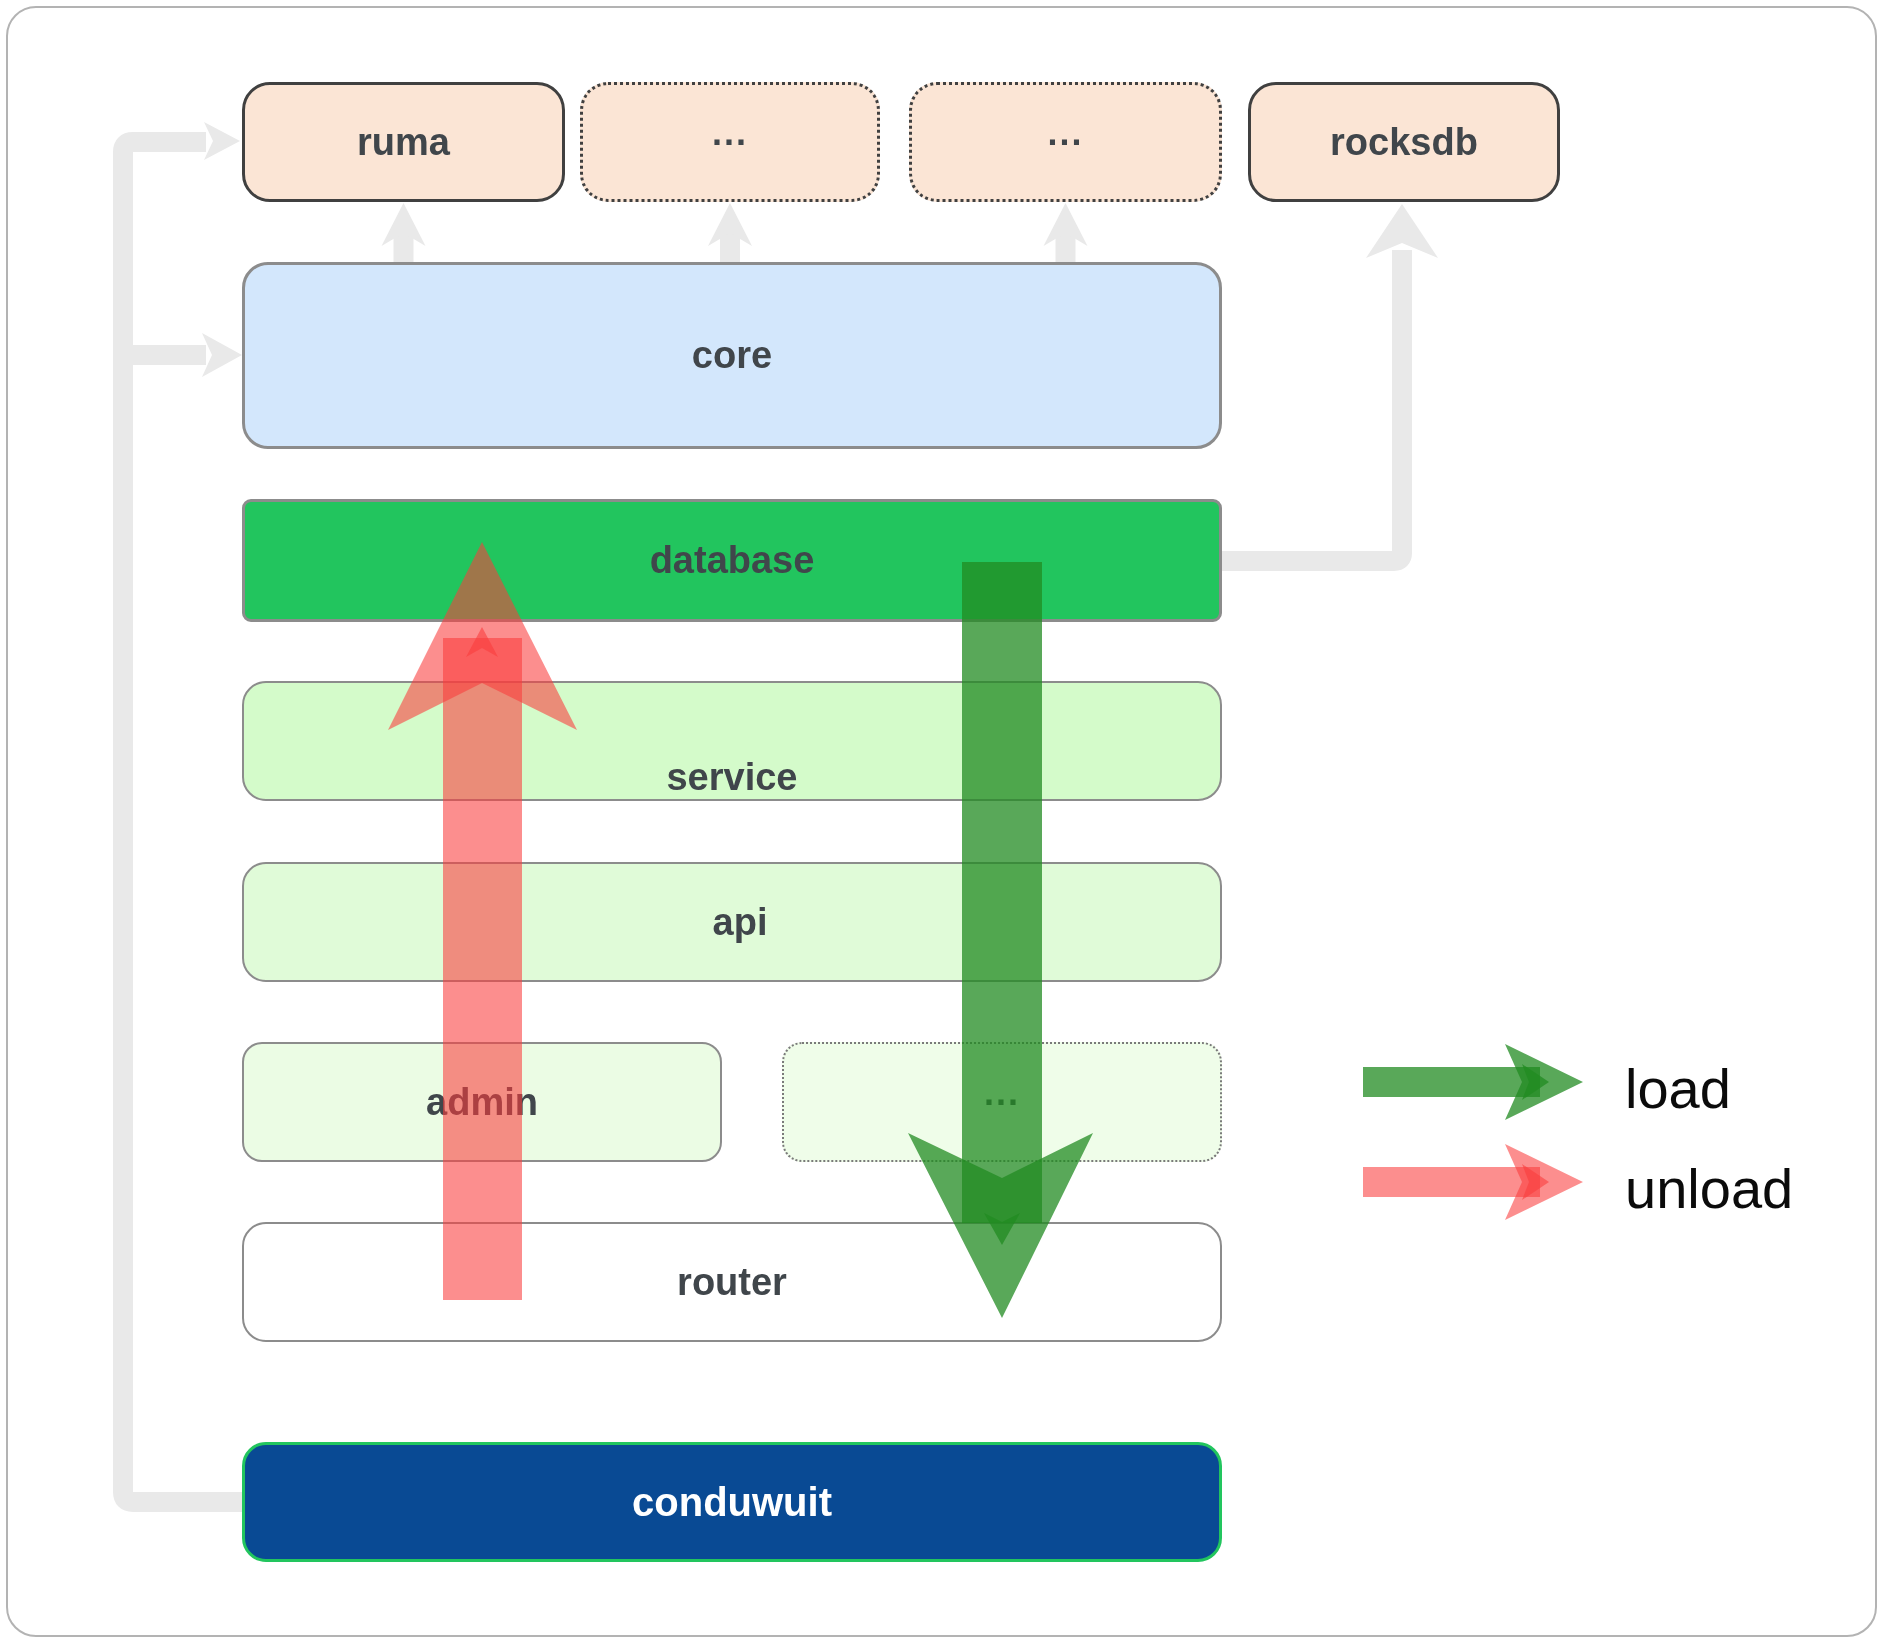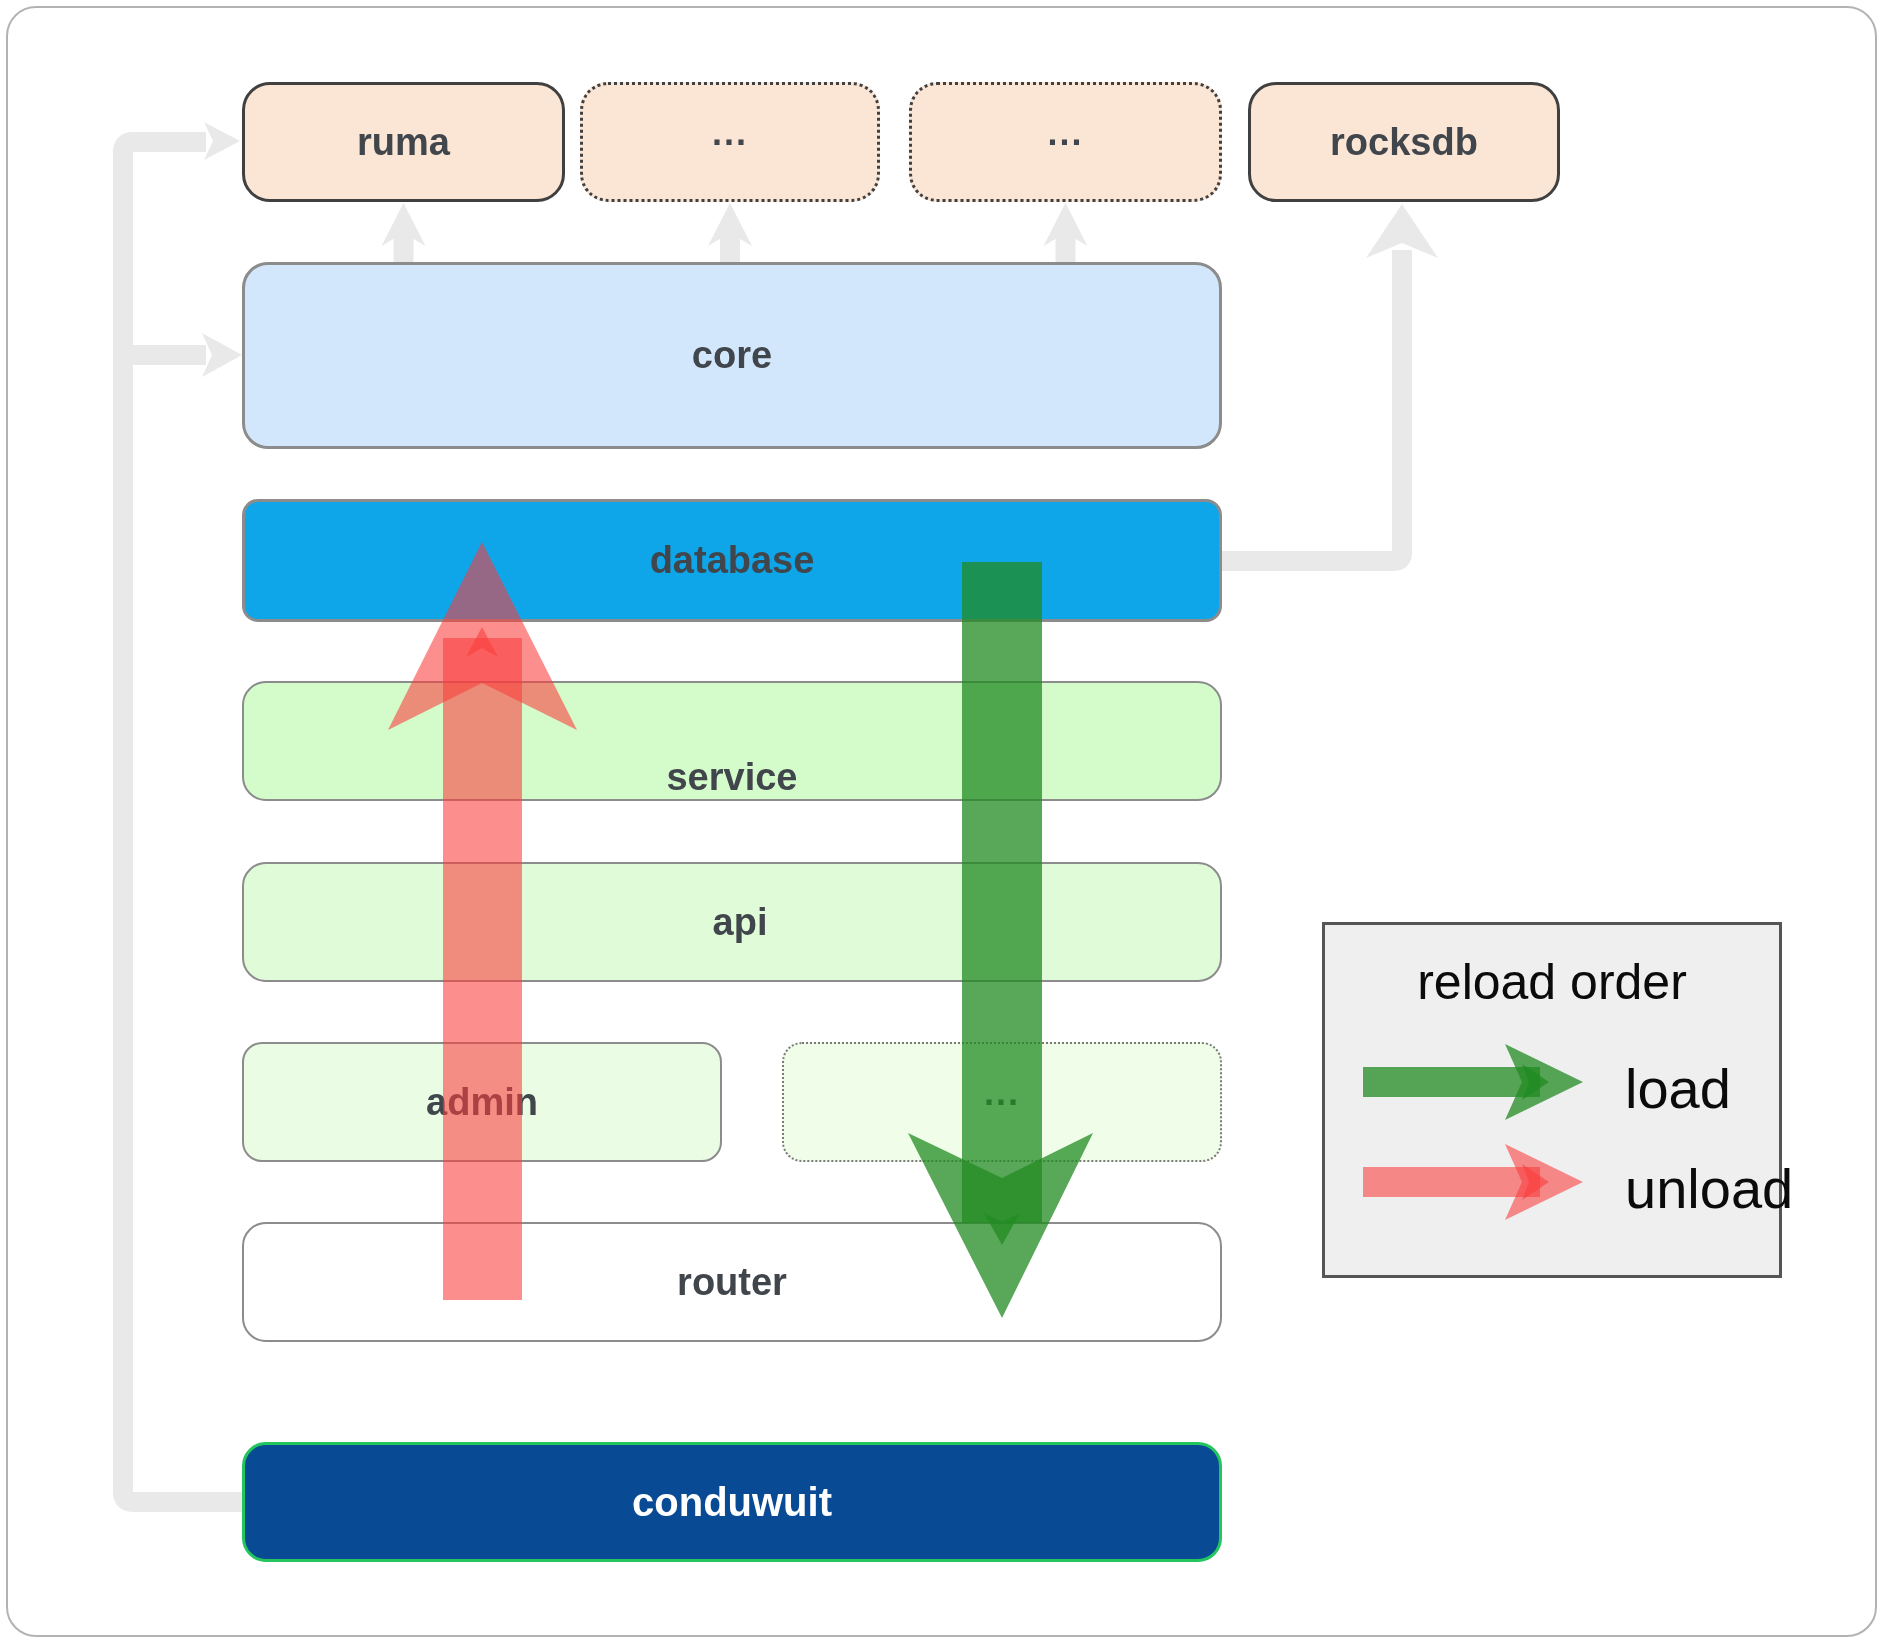--- a/index.html
+++ b/index.html
@@ -8,21 +8,21 @@
   .frame{position:absolute;left:6px;top:6px;width:1867px;height:1627px;
          border:2px solid #b3b3b3;border-radius:30px;}
   svg.layer{position:absolute;left:0;top:0;width:1883px;height:1643px;pointer-events:none;}
   .under{z-index:1;}
   .over{z-index:3;}
   .node{position:absolute;display:flex;align-items:center;justify-content:center;
         box-sizing:border-box;font-size:38px;font-weight:600;color:#40464B;z-index:2;}
   .peach{background:#FBE5D5;border:3px solid #404040;border-radius:28px;}
   .peach-dotted{background:#FBE5D5;border:3px dotted #404040;border-radius:28px;}
   .blue{background:#D3E7FC;border:3px solid #8C8C8C;border-radius:26px;}
-  .green1{background:#0ea5e9;border:3px solid #8C8C8C;border-radius:16px;}
+  .green1{background:#22c55e;border:3px solid #8C8C8C;border-radius:9px;}
   .green2{background:#D4FBCA;border:2px solid #8C8C8C;border-radius:24px;}
   .green3{background:#E0FBD8;border:2px solid #8C8C8C;border-radius:24px;padding-left:16px;}
   .green4{background:#EBFCE4;border:2px solid #8C8C8C;border-radius:20px;}
   .green4-dotted{background:#EFFDE9;border:2px dotted #7a7a7a;border-radius:20px;}
   .white{background:#ffffff;border:2px solid #8C8C8C;border-radius:24px;}
   .navy{background:#094A94;border:3px solid #22c55e;border-radius:24px;color:#ffffff;font-weight:700;font-size:40px;}
   .dots{font-weight:800;font-size:36px;letter-spacing:2px;transform:translateY(-9px);}
   .legend{position:absolute;left:1322px;top:922px;width:460px;height:356px;box-sizing:border-box;
           background:#EFEFEF;border:3px solid #555555;z-index:2;}
   .legend-title{position:absolute;left:0;top:28px;width:100%;text-align:center;
@@ -94,23 +94,20 @@
   </div>
 
   <div class="node white" style="left:242px;top:1222px;width:980px;height:120px;">
     <span>router</span>
   </div>
 
   <div class="node navy" style="left:242px;top:1442px;width:980px;height:120px;">
     <span>conduwuit</span>
   </div>
 
-  <div class="legend">
-    <div class="legend-title">reload order</div>
-  </div>
   <div class="lbl" style="left:1625px;top:1056px;">load</div>
   <div class="lbl" style="left:1625px;top:1156px;">unload</div>
 
   <svg class="layer over">
 
     <g>
       <rect class="unload-piece" x="443" y="638" width="79" height="662" fill="#FA3C3C"></rect>
       <polygon class="unload-piece" points="388,730 482,542 577,730 482,683" fill="#FA3C3C"></polygon>
       <polygon class="unload-piece" points="466,657 482,627 498,657 482,648" fill="#FA3C3C"></polygon>
     </g>

